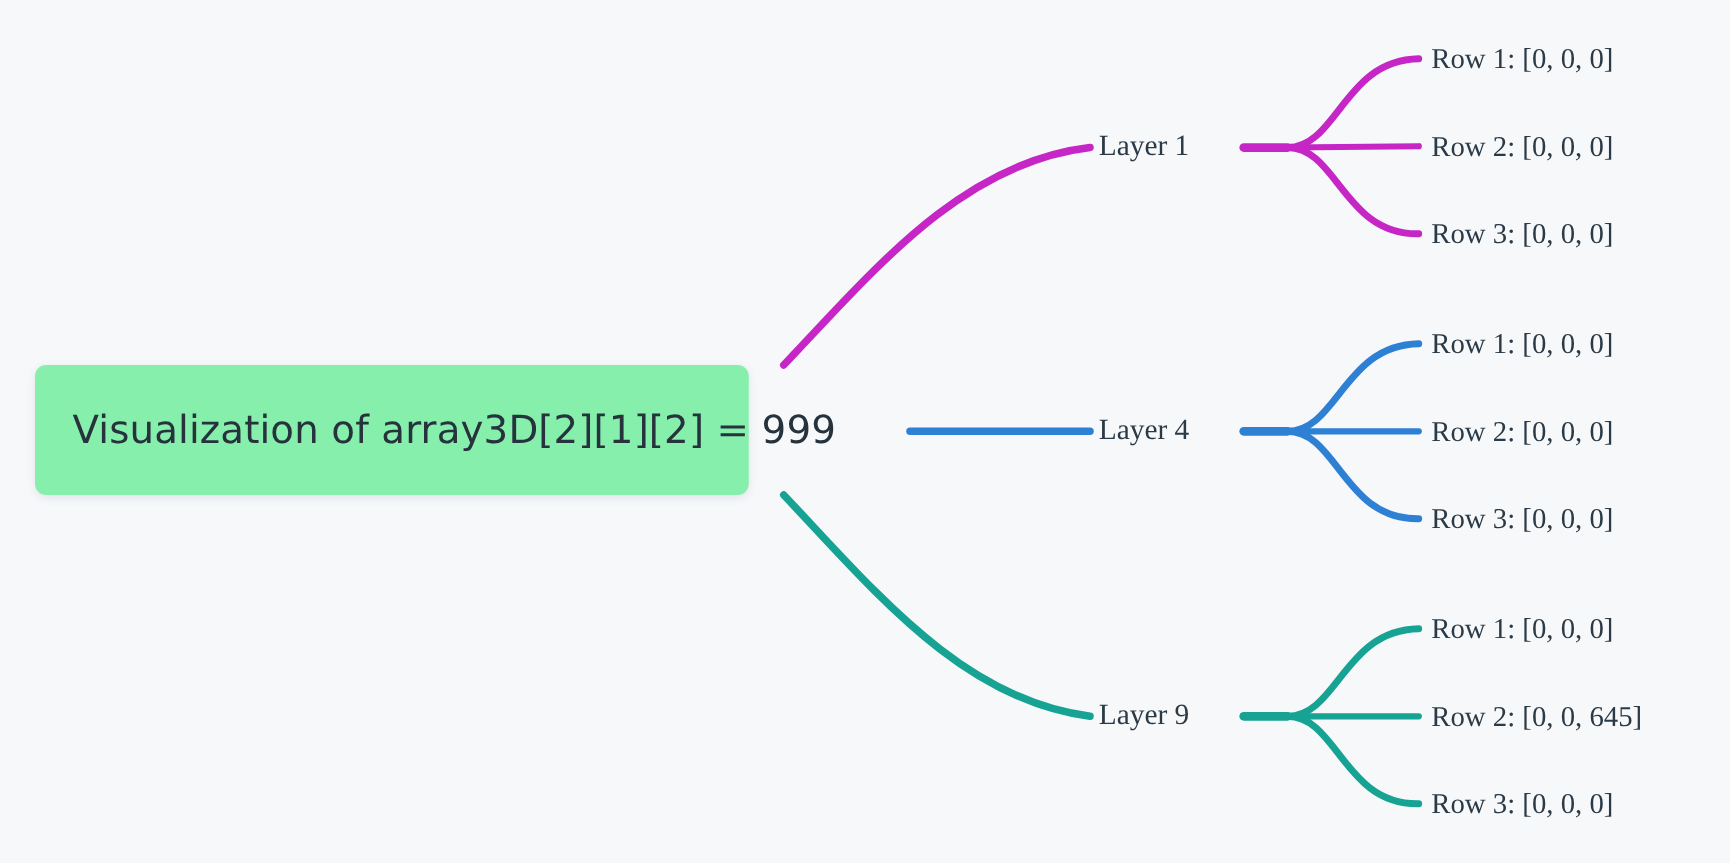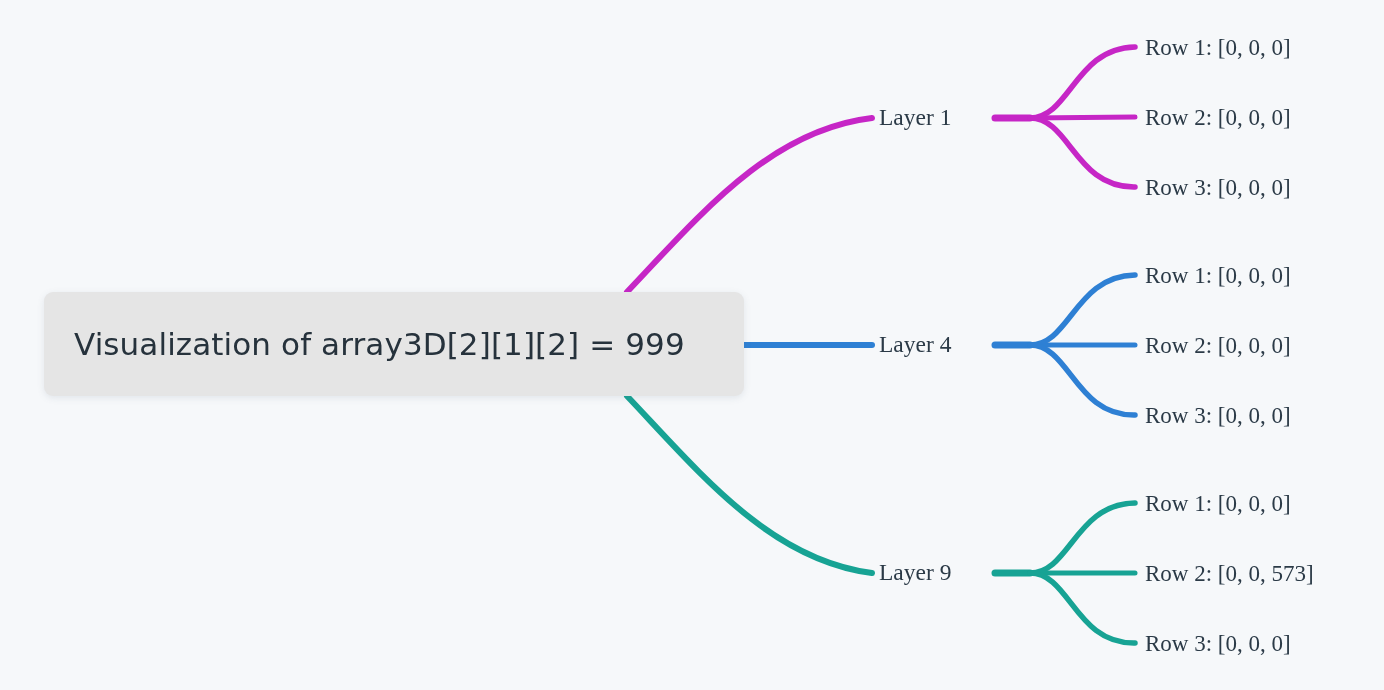--- a/index.html
+++ b/index.html
@@ -20,25 +20,25 @@
   }
   #edges {
     position: absolute;
     top: 0;
     left: 0;
     width: 1384px;
     height: 690px;
   }
   .root-node {
     position: absolute;
-    left: 44px;
+    left: 28px;
     top: 292px;
-    width: 700px;
+    width: 571px;
     height: 104px;
-    background: #e5e5e5;
+    background: #86efac;
     border-radius: 9px;
     box-shadow: 0 2px 7px rgba(90,110,130,0.13);
     display: flex;
     align-items: center;
     box-sizing: border-box;
     padding-left: 30px;
   }
   .root-label {
     font-size: 31px;
     color: #26323c;
@@ -100,16 +100,16 @@
   <span class="node-label leaf-label" style="top:117px;">Row 2: [0, 0, 0]</span>
   <span class="node-label leaf-label" style="top:187px;">Row 3: [0, 0, 0]</span>
 
   <span class="node-label layer-label" style="top:345px;">Layer 4</span>
   <span class="node-label leaf-label" style="top:275px;">Row 1: [0, 0, 0]</span>
   <span class="node-label leaf-label" style="top:345px;">Row 2: [0, 0, 0]</span>
   <span class="node-label leaf-label" style="top:415px;">Row 3: [0, 0, 0]</span>
 
   <span class="node-label layer-label" style="top:573px;">Layer 9</span>
   <span class="node-label leaf-label" style="top:503px;">Row 1: [0, 0, 0]</span>
-  <span class="node-label leaf-label" style="top:573px;">Row 2: [0, 0, 573]</span>
+  <span class="node-label leaf-label" style="top:573px;">Row 2: [0, 0, 645]</span>
   <span class="node-label leaf-label" style="top:643px;">Row 3: [0, 0, 0]</span>
 
 </div>
 
 </body></html>

